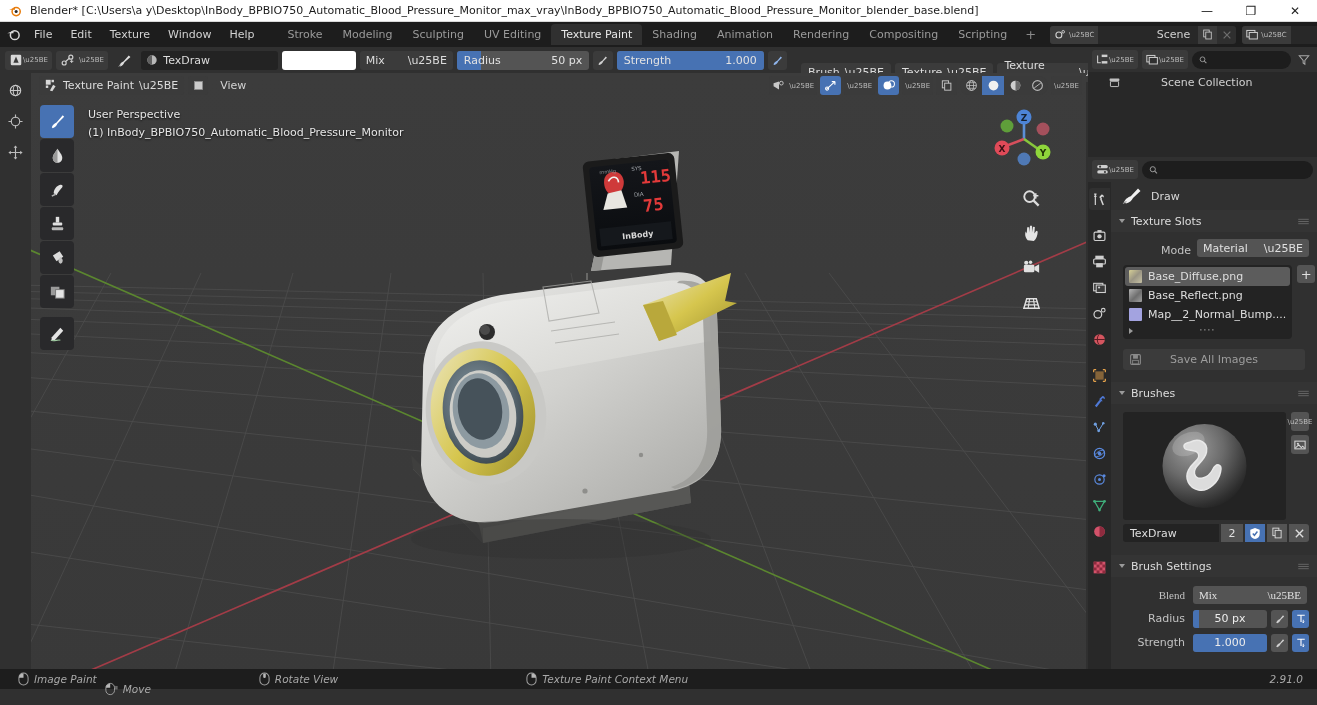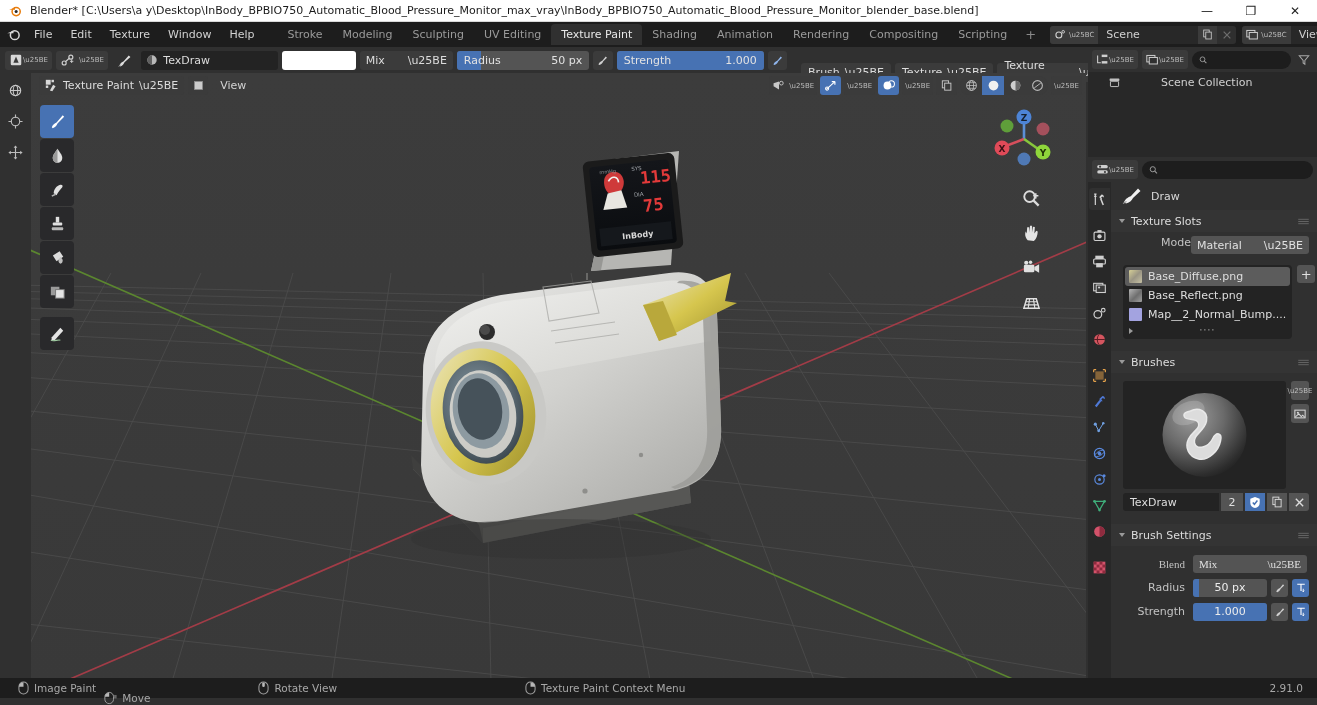--- a/index.html
+++ b/index.html
@@ -32,21 +32,21 @@
   }
   .blender-logo { width:20px; height:20px; display:flex; align-items:center; justify-content:center; margin-right:4px;}
   .menu-item { font-size:11px; color:#d2d2d2; padding:3px 9px; border-radius:3px; white-space:nowrap; }
   .ws-tabs { display:flex; align-items:center; margin-left:14px; }
   .ws-tab { font-size:11px; color:#9a9a9a; padding:4px 10px; border-radius:4px 4px 0 0; white-space:nowrap; }
   .ws-tab.active { background:#303030; color:#e8e8e8; }
   .ws-plus { font-size:13px; color:#8a8a8a; padding:2px 8px; }
   .scene-block { display:flex; align-items:center; margin-left:6px; }
   .id-widget { display:flex; align-items:center; height:18px; background:#282828; border-radius:3px; overflow:hidden; }
   .id-icon-btn { display:flex; align-items:center; gap:2px; background:#3b3b3b; height:18px; padding:0 4px; }
-  .id-name { background:#282828; color:#d0d0d0; font-size:11px; padding:0 8px; min-width:100px; height:18px; line-height:18px; }
+  .id-name { background:#282828; color:#d0d0d0; font-size:11px; padding:0 8px; min-width:100px; height:18px; line-height:18px;text-align:right; }
   .id-btn { width:19px; height:18px; display:flex; align-items:center; justify-content:center; background:#3b3b3b; }
   .id-btn.dim { opacity:.42; }
   .caret { font-size:7px; color:#bdbdbd; }
 
   
   .toolheader {
     position:absolute; left:0; top:47px; width:1317px; height:26px;
     background:#303030; display:flex; align-items:center; padding-left:5px; gap:4px;
   }
   .th-box { height:19px; display:flex; align-items:center; background:#3b3b3b; border-radius:3px; padding:0 4px; }
@@ -138,21 +138,21 @@
   .ptab-sep { height:6px; }
   .props-body { position:absolute; left:23px; top:25px; right:0; bottom:0; background:#303030; overflow:hidden; }
 
   .brush-sel-row { display:flex; align-items:center; height:28px; padding-left:10px; gap:8px; }
   .brush-sel-row span { font-size:11px; color:#d8d8d8; }
 
   .panel-hdr { height:22px; display:flex; align-items:center; padding-left:8px; gap:6px; background:#343434; }
   .panel-hdr .t { font-size:11px; color:#dcdcdc; }
   .grip { position:absolute; right:8px; width:11px; height:7px; }
 
-  .row { display:flex; align-items:flex-start; height:21px; margin:4px 8px 0 8px; gap:0; }
+  .row { display:flex; align-items:flex-end; height:21px; margin:4px 8px 0 8px; gap:6px; }
   .row .lab { font-size:11px; color:#c2c2c2; width:72px; text-align:right; }
   .dd {
     flex:1; height:18px; background:#545454; border-radius:3px; display:flex;
     align-items:center; justify-content:space-between; padding:0 6px;
   }
   .dd span { font-size:11px; color:#e0e0e0; }
 
   .texlist { margin:8px 8px 0 12px; display:flex; gap:5px; }
   .texlist-inner { flex:1; background:#232323; border-radius:4px; padding:2px; }
   .tex-row { height:19px; display:flex; align-items:center; padding:0 4px; gap:6px; border-radius:3px; }
@@ -185,22 +185,22 @@
   .bs-row { display:flex; align-items:center; height:19px; margin:5px 8px 0 8px; gap:4px; }
   .bs-row .lab { font-size:11px; color:#c2c2c2; width:66px; text-align:right; margin-right:4px; }
   .bs-slider { flex:1; height:18px; border-radius:3px; position:relative; overflow:hidden;
                display:flex; align-items:center; justify-content:center; background:#545454; }
   .bs-slider .fill { position:absolute; left:0; top:0; bottom:0; background:#4772b3; }
   .bs-slider .v { position:relative; font-size:11px; color:#ececec; z-index:2; }
   .bs-ic { width:17px; height:18px; background:#545454; border-radius:3px; display:flex; align-items:center; justify-content:center; }
   .bs-ic.blue { background:#4772b3; }
 
   
-  .statusbar { position:absolute; left:0; bottom:7px; width:1317px; height:20px; background:#1d1d1d;
-               display:flex; align-items:center; }
+  .statusbar { position:absolute; left:0; bottom:16px; width:1317px; height:20px; background:#1d1d1d;
+               display:flex; align-items:center;font-style:italic; }
   .sb-item { display:flex; align-items:center; gap:5px; margin-left:18px; }
   .sb-item span { font-size:10.5px; color:#a8a8a8; }
   .sb-version { position:absolute; right:14px; font-size:10.5px; color:#a8a8a8; }
 
   .left-strip { position:absolute; left:0; top:73px; width:31px; height:612px; background:#303030; }
   .strip-ic { width:31px; height:31px; display:flex; align-items:center; justify-content:center; }
 </style>
 </head>
 <body>
 
@@ -607,20 +607,24 @@
             <circle cx="8" cy="8" r="6" fill="none" stroke="#b8b8b8" stroke-width="1.4"></circle>
             <path d="M4 11 L12 5" stroke="#b8b8b8" stroke-width="1.2"></path>
           </svg>
         </div>
       </div>
       <div class="hdr-ibtn" style="min-width:14px;">
         <span class="caret">\u25BE</span>
       </div>
     </div>
 
+    <div class="vp-text">
+      <div>User Perspective</div>
+      <div>(1) InBody_BPBIO750_Automatic_Blood_Pressure_Monitor</div>
+    </div>
 
     <div class="vp-tools">
       <div class="vp-tool active">
         <svg width="19" height="19" viewBox="0 0 20 20">
           <path d="M4 16 C5 13 7 12 9 11 L15.5 3.5 L17 5 L10 12 C9 14 8 16 5 17 Z" fill="#ffffff"></path>
         </svg>
       </div>
       <div class="vp-tool">
         <svg width="19" height="19" viewBox="0 0 20 20">
           <path d="M10 3 C13.5 8 15 10.5 15 12.5 C15 15.5 12.8 17.5 10 17.5 C7.2 17.5 5 15.5 5 12.5 C5 10.5 6.5 8 10 3 Z" fill="#e0e0e0"></path>
@@ -927,20 +931,28 @@
                   <rect x="13" y="1" width="1.6" height="1.6"></rect>
               </g>
             </svg>
           </div>
         </div>
         <div style="display:flex;flex-direction:column;">
           <div class="addbtn">+</div>
         </div>
       </div>
 
+      <div class="saveall">
+        <svg class="ic" width="13" height="13" viewBox="0 0 16 16">
+          <rect x="2" y="2" width="12" height="12" rx="1.5" fill="none" stroke="#8a8a8a" stroke-width="1.3"></rect>
+          <rect x="5" y="2.5" width="6" height="4.5" fill="#8a8a8a"></rect>
+          <rect x="4.5" y="9" width="7" height="4.5" fill="none" stroke="#8a8a8a" stroke-width="1"></rect>
+        </svg>
+        <span>Save All Images</span>
+      </div>
 
       <div class="panel-hdr" style="position:relative;margin-top:12px;">
         <span class="tri down"></span>
         <span class="t">Brushes</span>
         <svg class="grip" viewBox="0 0 12 8">
           <path d="M0 1.5 L12 1.5 M0 4 L12 4 M0 6.5 L12 6.5" stroke="#6a6a6a" stroke-width="1"></path>
         </svg>
       </div>
 
       <div class="brush-prev-wrap">

